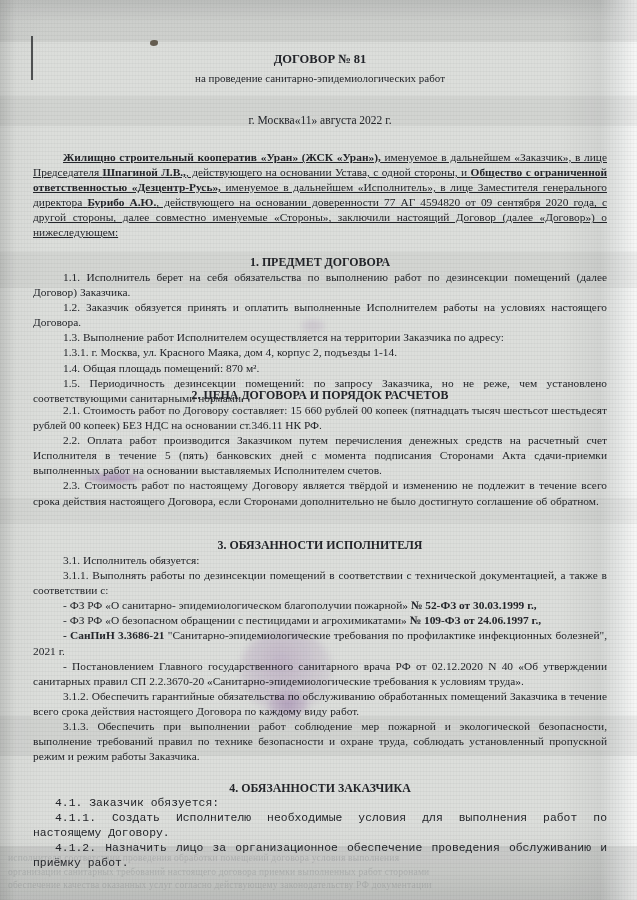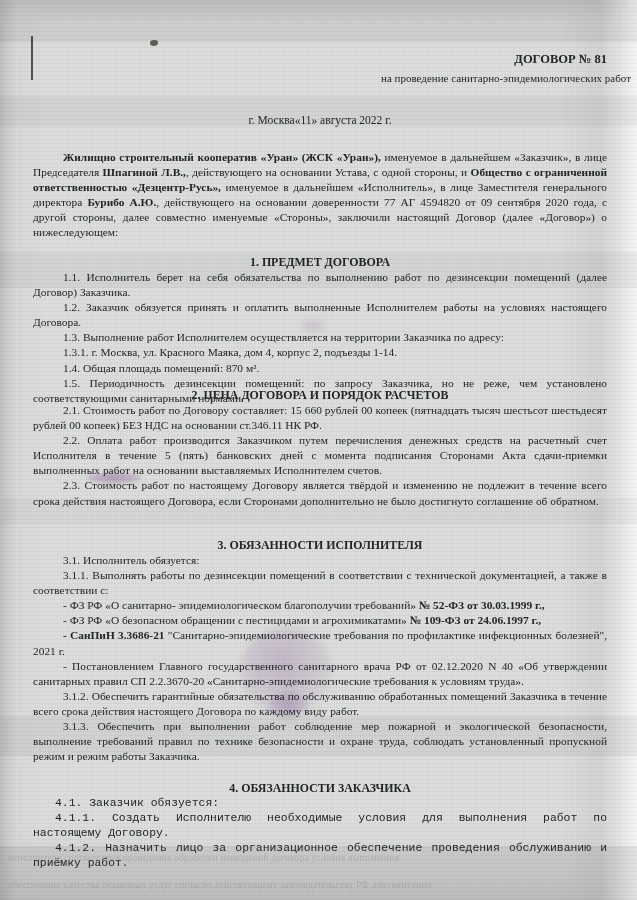--- a/index.html
+++ b/index.html
@@ -151,21 +151,21 @@
     left: 0; top: 0;
     width: 637px;
     padding: 0;
   }
   .col {
     position: absolute;
     left: 33px;
     width: 574px;
   }
   .ttl-main, .ttl-sub {
-    text-align: right;
+    text-align: center;
     font-weight: bold;
   }
   .ttl-main { font-size: 12.5px; }
   .ttl-sub  { font-size: 11px; font-weight: normal; }
 
   .rowline {
     display: flex;
     justify-content: center;
     align-items: baseline;
     font-size: 11.5px;
@@ -202,32 +202,32 @@
   <div class="band b6"></div>
 
   <div class="edge-line"></div>
   <div class="smudge"></div>
 
   <div class="doc">
 
     <div class="col" style="top:52px;">
       <div class="ttl-main">ДОГОВОР № 81</div>
     </div>
-    <div class="col" style="top:72px;padding-left:24px;">
+    <div class="col" style="top:72px;">
       <div class="ttl-sub">на проведение санитарно-эпидемиологических работ</div>
     </div>
 
     <div class="col" style="top:114px;">
       <div class="rowline">
         <span>г. Москва</span>
         <span>«11» августа 2022 г.</span>
       </div>
     </div>
 
-    <div class="col" style="top:150px;">
+    <div class="col" style="top:150px;text-decoration:underline;">
       <p class="p ind"><b>Жилищно строительный кооператив «Уран» (ЖСК «Уран»),</b><span> именуемое в дальнейшем «Заказчик», в лице Председателя </span><b>Шпагиной Л.В.,</b><span>, действующего на основании Устава, с одной стороны, и </span><b>Общество с ограниченной ответственностью «Дезцентр-Русь»,</b><span> именуемое в дальнейшем «Исполнитель», в лице Заместителя генерального директора </span><b>Бурибо А.Ю.</b><span>, действующего на основании доверенности 77 АГ 4594820 от 09 сентября 2020 года, с другой стороны, далее совместно именуемые «Стороны», заключили настоящий Договор (далее «Договор») о нижеследующем:</span></p>
     </div>
 
     <div class="col" style="top:255px;">
       <p class="h">1. ПРЕДМЕТ ДОГОВОРА</p>
       <p class="p ind">1.1. Исполнитель берет на себя обязательства по выполнению работ по дезинсекции помещений (далее Договор) Заказчика.</p>
       <p class="p ind">1.2. Заказчик обязуется принять и оплатить выполненные Исполнителем работы на условиях настоящего Договора.</p>
       <p class="p ind">1.3. Выполнение работ Исполнителем осуществляется на территории Заказчика по адресу:</p>
       <p class="p ind">1.3.1. г. Москва, ул. Красного Маяка, дом 4, корпус 2, подъезды 1-14.</p>
       <p class="p ind">1.4. Общая площадь помещений: 870 м².</p>
@@ -239,21 +239,21 @@
       <p class="p ind">2.1. Стоимость работ по Договору составляет: 15 660 рублей 00 копеек (пятнадцать тысяч шестьсот шестьдесят рублей 00 копеек) БЕЗ НДС на основании ст.346.11 НК РФ.</p>
       <p class="p ind">2.2. Оплата работ производится Заказчиком путем перечисления денежных средств на расчетный счет Исполнителя в течение 5 (пять) банковских дней с момента подписания Сторонами Акта сдачи-приемки выполненных работ на основании выставляемых Исполнителем счетов.</p>
       <p class="p ind">2.3. Стоимость работ по настоящему Договору является твёрдой и изменению не подлежит в течение всего срока действия настоящего Договора, если Сторонами дополнительно не было достигнуто соглашение об обратном.</p>
     </div>
 
     <div class="col" style="top:538px;">
       <p class="h">3. ОБЯЗАННОСТИ ИСПОЛНИТЕЛЯ</p>
       <p class="p ind">3.1. Исполнитель обязуется:</p>
       <p class="p ind">3.1.1. Выполнять работы по дезинсекции помещений в соответствии с технической документацией, а также в соответствии с:</p>
 
-      <p class="p ind"><span>- ФЗ РФ «О санитарно- эпидемиологическом благополучии требований» </span><b>№ 52-ФЗ от 30.03.1999 г.,</b></p>
+      <p class="p ind"><span>- ФЗ РФ «О санитарно- эпидемиологическом благополучии пожарной» </span><b>№ 52-ФЗ от 30.03.1999 г.,</b></p>
 
       <p class="p ind"><span>- ФЗ РФ «О безопасном обращении с пестицидами и агрохимикатами» </span><b>№ 109-ФЗ от 24.06.1997 г.,</b></p>
 
       <p class="p ind"><b>- СанПиН 3.3686-21</b><span> "Санитарно-эпидемиологические требования по профилактике инфекционных болезней", 2021 г.</span></p>
 
       <p class="p ind">- Постановлением Главного государственного санитарного врача РФ от 02.12.2020 N 40 «Об утверждении санитарных правил СП 2.2.3670-20 «Санитарно-эпидемиологические требования к условиям труда».</p>
 
       <p class="p ind">3.1.2. Обеспечить гарантийные обязательства по обслуживанию обработанных помещений Заказчика в течение всего срока действия настоящего Договора по каждому виду работ.</p>
       <p class="p ind">3.1.3. Обеспечить при выполнении работ соблюдение мер пожарной и экологической безопасности, выполнение требований правил по технике безопасности и охране труда, соблюдать установленный пропускной режим и режим работы Заказчика.</p>
     </div>
@@ -266,16 +266,17 @@
     </div>
 
   </div>
 
   <div class="ink-stain stain-d"></div>
   <div class="ink-stain stain-a"></div>
   <div class="ink-stain stain-b"></div>
   <div class="ink-stain stain-c"></div>
 
   <div class="ghost g1">исполнителя соответствии проведения обработки помещений договора условия выполнения</div>
+  <div class="ghost g2">организации санитарных требований настоящего договора приемки выполненных работ сторонами</div>
   <div class="ghost g3">обеспечение качества оказанных услуг согласно действующему законодательству РФ документации</div>
 
   <div class="grain"></div>
 </div>
 
 </body></html>

